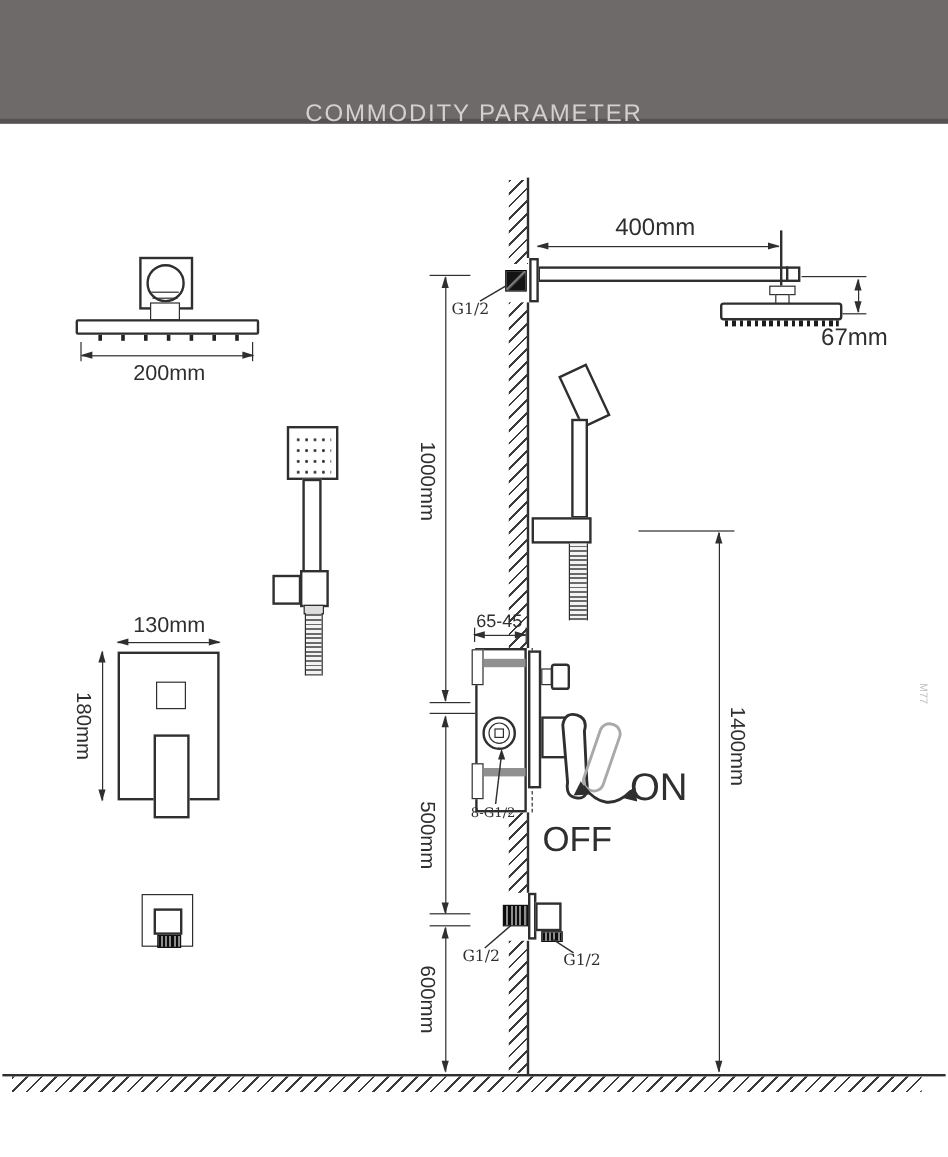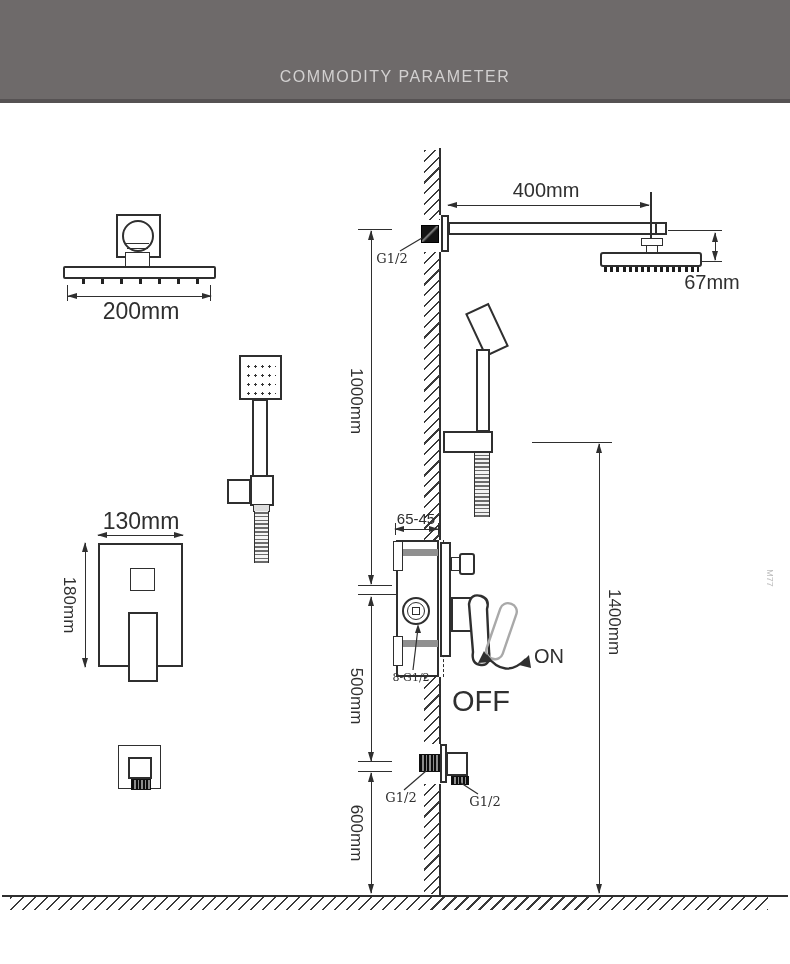--- a/index.html
+++ b/index.html
@@ -7,22 +7,22 @@
     --header-bg:#6e6a6a;
     --header-edge:#565253;
     --header-text:#d2d0d0;
   }
   html,body{margin:0;padding:0;background:#fff;}
   .screen{position:relative;width:790px;height:964px;background:#ffffff;overflow:hidden;
           font-family:"Liberation Sans",sans-serif;color:var(--ink);}
   
   .header{position:absolute;left:0;top:0;width:790px;height:99px;background:var(--header-bg);
           border-bottom:4px solid var(--header-edge);}
-  .header-title{position:absolute;left:0;right:0;top:68px;text-align:center;
-          color:var(--header-text);font-size:16px;letter-spacing:1.5px;}
+  .header-title{position:absolute;left:0;right:0;top:84px;text-align:center;
+          color:var(--header-text);font-size:20px;letter-spacing:1.5px;}
   
   .ln{position:absolute;border:2px solid var(--ink);background:#fff;box-sizing:border-box;}
   .vline{position:absolute;width:0;border-left:2px solid var(--ink);}
   .hline{position:absolute;height:0;border-top:2px solid var(--ink);}
   .hatch{position:absolute;width:16px;
          background:repeating-linear-gradient(135deg,#3a3a3a 0 1.6px,transparent 1.6px 7.5px);}
   .floorhatch{position:absolute;height:13px;
          background:repeating-linear-gradient(135deg,#3a3a3a 0 1.6px,transparent 1.6px 8.5px);}
   .blackbox{position:absolute;background:linear-gradient(135deg,#141414 42%,#8a8a8a 48%,#141414 58%);
          border:1px solid #000;box-sizing:border-box;}
@@ -41,24 +41,24 @@
      border-top:3.5px solid transparent;border-bottom:3.5px solid transparent;border-right:10px solid var(--ink);}
   .dim-h::after{content:"";position:absolute;right:-1px;top:-4px;width:0;height:0;
      border-top:3.5px solid transparent;border-bottom:3.5px solid transparent;border-left:10px solid var(--ink);}
   .dim-v{position:absolute;width:0;border-left:1.5px solid var(--ink);}
   .dim-v::before{content:"";position:absolute;top:-1px;left:-4px;width:0;height:0;
      border-left:3.5px solid transparent;border-right:3.5px solid transparent;border-bottom:10px solid var(--ink);}
   .dim-v::after{content:"";position:absolute;bottom:-1px;left:-4px;width:0;height:0;
      border-left:3.5px solid transparent;border-right:3.5px solid transparent;border-top:10px solid var(--ink);}
   .tick{position:absolute;height:0;border-top:1.5px solid var(--ink);}
   
-  .hlabel{position:absolute;transform:translate(-50%,-50%);white-space:nowrap;font-size:23px;}
+  .hlabel{position:absolute;transform:translate(-50%,-50%);white-space:nowrap;font-size:18px;}
   .vlabel{position:absolute;transform:translate(-50%,-50%) rotate(90deg);white-space:nowrap;font-size:17px;}
   .cad{font-family:"DejaVu Serif",serif;font-size:13px;}
-  .big{font-size:20px;font-weight:500;}
+  .big{font-size:32px;font-weight:500;}
   .overlay{position:absolute;left:0;top:0;pointer-events:none;}
   .watermark{color:#9a9a9a;font-size:9px;opacity:.65;}
 </style>
 </head>
 <body>
 
 <div class="screen">
 
   <div class="header">
     <div class="header-title">COMMODITY PARAMETER</div>

